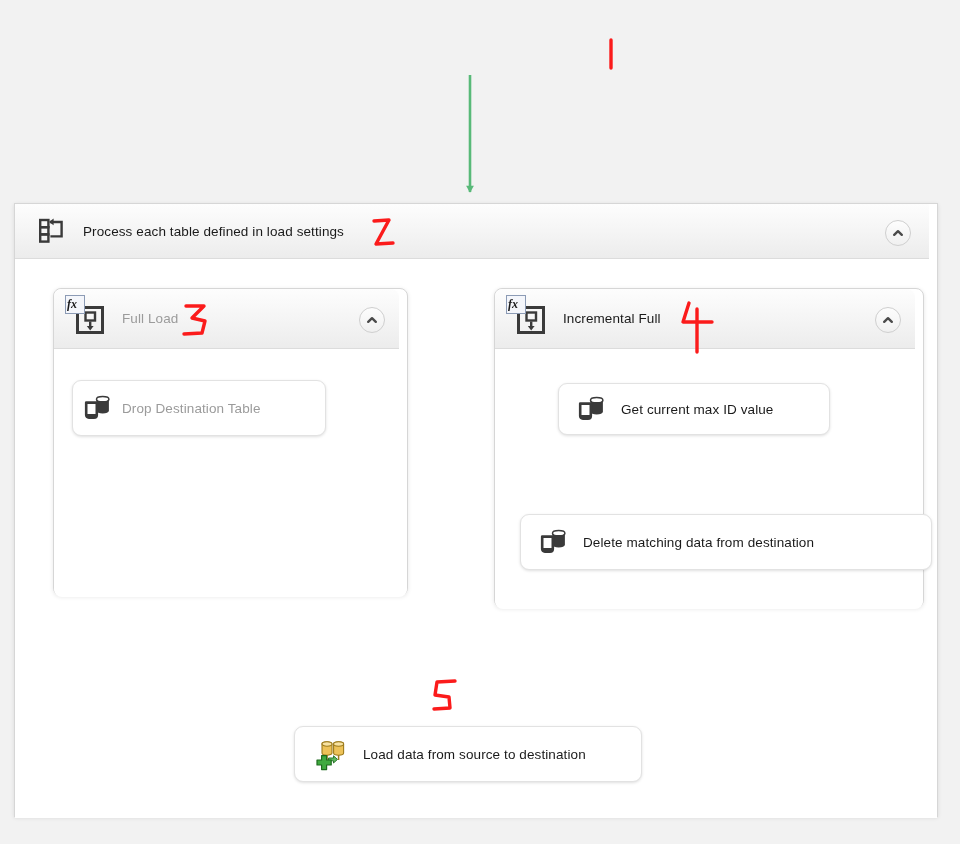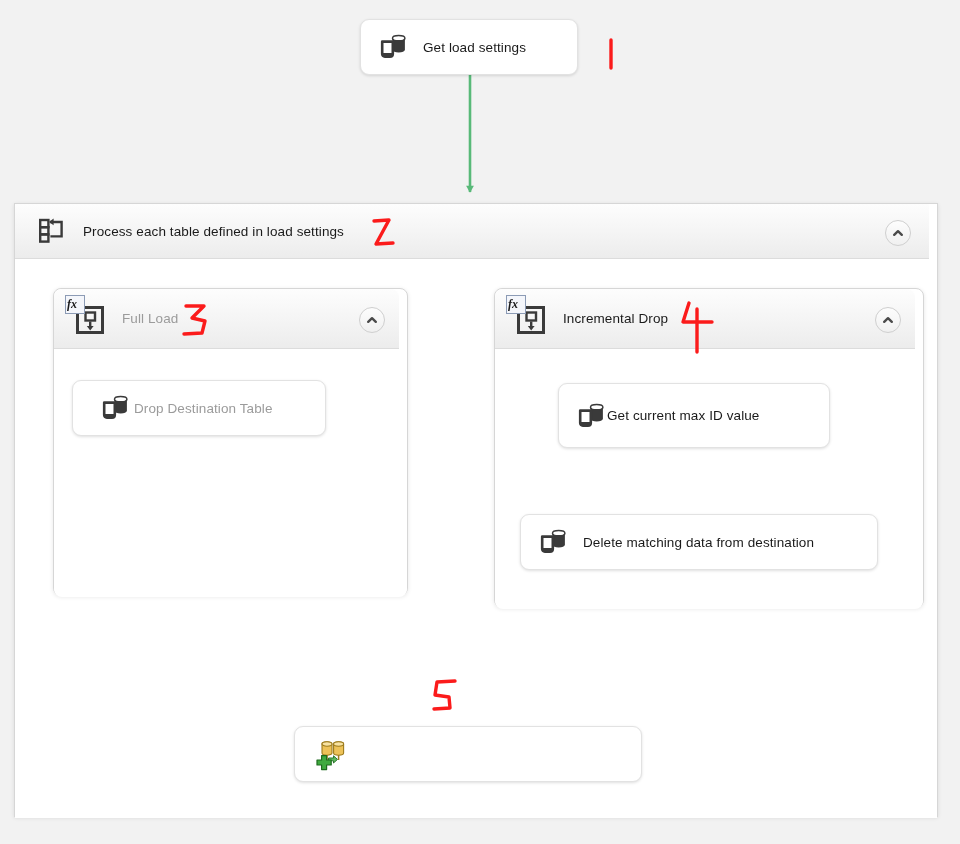--- a/index.html
+++ b/index.html
@@ -110,33 +110,20 @@
 
     <g>
       <path d="M214,596 L214,672 L408,672 L408,721" stroke="#6dc187" stroke-width="2.8" fill="none" stroke-dasharray="8 7" marker-end="url(#ah)"></path>
     </g>
 
     <g>
       <path d="M693,608 L693,673 L524,673 L524,721" stroke="#6dc187" stroke-width="2.8" fill="none" stroke-dasharray="8 7" marker-end="url(#ah)"></path>
     </g>
   </svg>
 
-  <div class="task" style="left:360px; top:19px; width:218px; height:56px; padding:0 16px; gap:14px;">
-    <span class="ico-slot" style="width:32px;height:32px;">
-      <svg class="ico" width="30" height="30" viewBox="0 0 30 30">
-
-        <path d="M14.5,6.2 a6.2,2.6 0 0 1 12.4,0 l0,11.6 a6.2,2.6 0 0 1 -12.4,0 Z" fill="#3a3a3a"></path>
-        <ellipse cx="20.7" cy="6.2" rx="6.2" ry="2.6" fill="#ffffff" stroke="#3a3a3a" stroke-width="1.5"></ellipse>
-
-        <path d="M4.2,9.6 L14.8,9.6 L14.8,22.0 C14.8,23.6 13.6,24.6 12.0,24.6 L6.8,24.6 C5.2,24.6 4.2,23.6 4.2,22.0 Z" fill="#ffffff" stroke="#3a3a3a" stroke-width="2.6" stroke-linejoin="round"></path>
-        <path d="M4.2,21.0 L14.8,21.0 L14.8,22.2 C14.8,23.7 13.7,24.7 12.1,24.7 L6.7,24.7 C5.2,24.7 4.2,23.7 4.2,22.2 Z" fill="#3a3a3a"></path>
-      </svg>
-    </span>
-    <span class="tlabel">Get load settings</span>
-  </div>
 
   <div class="container" style="left:14px; top:203px; width:924px; height:614px;">
 
     <div class="chead" style="height:55px; padding-left:22px; gap:16px;">
       <span class="ico-slot" style="width:30px;height:30px;">
         <svg class="ico" width="30" height="30" viewBox="0 0 30 30">
           <rect x="3.2" y="4.0" width="8.2" height="7.2" fill="none" stroke="#3a3a3a" stroke-width="2.4"></rect>
           <rect x="3.2" y="11.2" width="8.2" height="7.2" fill="none" stroke="#3a3a3a" stroke-width="2.4"></rect>
           <rect x="3.2" y="18.4" width="8.2" height="7.2" fill="none" stroke="#3a3a3a" stroke-width="2.4"></rect>
           <path d="M13.0,6.0 L24.6,6.0 L24.6,20.4 L13.4,20.4" fill="none" stroke="#3a3a3a" stroke-width="2.4"></path>
@@ -175,21 +162,21 @@
       <span class="chev" style="right:14px; top:18px;">
         <svg width="12" height="12" viewBox="0 0 12 12">
           <path d="M2.2,7.8 L6,4.2 L9.8,7.8" fill="none" stroke="#4a4a4a" stroke-width="2.4" stroke-linecap="round" stroke-linejoin="round"></path>
         </svg>
       </span>
     </div>
 
     <div class="cbody" style="top:60px; height:248px; border-radius:0 0 8px 8px;"></div>
   </div>
 
-  <div class="task disabled" style="left:72px; top:380px; width:254px; height:56px; padding:0 26px; gap:3px;">
+  <div class="task disabled" style="left:72px; top:380px; width:254px; height:56px; padding:0 8px; gap:9px;">
     <span class="ico-slot" style="width:32px;height:32px;">
       <svg class="ico" width="30" height="30" viewBox="0 0 30 30">
         <path d="M14.5,6.2 a6.2,2.6 0 0 1 12.4,0 l0,11.6 a6.2,2.6 0 0 1 -12.4,0 Z" fill="#3a3a3a"></path>
         <ellipse cx="20.7" cy="6.2" rx="6.2" ry="2.6" fill="#ffffff" stroke="#3a3a3a" stroke-width="1.5"></ellipse>
         <path d="M4.2,9.6 L14.8,9.6 L14.8,22.0 C14.8,23.6 13.6,24.6 12.0,24.6 L6.8,24.6 C5.2,24.6 4.2,23.6 4.2,22.0 Z" fill="#ffffff" stroke="#3a3a3a" stroke-width="2.6" stroke-linejoin="round"></path>
         <path d="M4.2,21.0 L14.8,21.0 L14.8,22.2 C14.8,23.7 13.7,24.7 12.1,24.7 L6.7,24.7 C5.2,24.7 4.2,23.7 4.2,22.2 Z" fill="#3a3a3a"></path>
       </svg>
     </span>
     <span class="tlabel">Drop Destination Table</span>
   </div>
@@ -205,44 +192,44 @@
           <path d="M20.2,21.5 L20.2,28.2" stroke="#3a3a3a" stroke-width="2.4"></path>
           <path d="M16.8,26.0 L20.2,30.4 L23.6,26.0 Z" fill="#3a3a3a"></path>
         </svg>
         <span style="position:absolute; left:-5px; top:-5px; width:18px; height:17px;
                      background:#f4f6fb; border:1px solid #8c9bb5;">
           <svg width="16" height="15" viewBox="0 0 16 15">
             <text x="1" y="12" font-family="Liberation Serif, serif" font-size="12" font-style="italic" font-weight="bold" fill="#1a1a1a">fx</text>
           </svg>
         </span>
       </span>
-      <span class="hlabel">Incremental Drop</span>
+      <span class="hlabel">Incremental Full</span>
       <span class="chev" style="right:14px; top:18px;">
         <svg width="12" height="12" viewBox="0 0 12 12">
           <path d="M2.2,7.8 L6,4.2 L9.8,7.8" fill="none" stroke="#4a4a4a" stroke-width="2.4" stroke-linecap="round" stroke-linejoin="round"></path>
         </svg>
       </span>
     </div>
 
     <div class="cbody" style="top:60px; height:260px; border-radius:0 0 8px 8px;"></div>
   </div>
 
-  <div class="task" style="left:558px; top:383px; width:272px; height:65px; padding:12px 16px; gap:0;">
+  <div class="task" style="left:558px; top:383px; width:272px; height:52px; padding:12px 16px; gap:14px;">
     <span class="ico-slot" style="width:32px;height:32px;">
       <svg class="ico" width="30" height="30" viewBox="0 0 30 30">
         <path d="M14.5,6.2 a6.2,2.6 0 0 1 12.4,0 l0,11.6 a6.2,2.6 0 0 1 -12.4,0 Z" fill="#3a3a3a"></path>
         <ellipse cx="20.7" cy="6.2" rx="6.2" ry="2.6" fill="#ffffff" stroke="#3a3a3a" stroke-width="1.5"></ellipse>
         <path d="M4.2,9.6 L14.8,9.6 L14.8,22.0 C14.8,23.6 13.6,24.6 12.0,24.6 L6.8,24.6 C5.2,24.6 4.2,23.6 4.2,22.0 Z" fill="#ffffff" stroke="#3a3a3a" stroke-width="2.6" stroke-linejoin="round"></path>
         <path d="M4.2,21.0 L14.8,21.0 L14.8,22.2 C14.8,23.7 13.7,24.7 12.1,24.7 L6.7,24.7 C5.2,24.7 4.2,23.7 4.2,22.2 Z" fill="#3a3a3a"></path>
       </svg>
     </span>
     <span class="tlabel">Get current max ID value</span>
   </div>
 
-  <div class="task" style="left:520px; top:514px; width:358px; height:56px; padding:0 16px; gap:14px;">
+  <div class="task" style="left:520px; top:514px; width:412px; height:56px; padding:0 16px; gap:14px;">
     <span class="ico-slot" style="width:32px;height:32px;">
       <svg class="ico" width="30" height="30" viewBox="0 0 30 30">
         <path d="M14.5,6.2 a6.2,2.6 0 0 1 12.4,0 l0,11.6 a6.2,2.6 0 0 1 -12.4,0 Z" fill="#3a3a3a"></path>
         <ellipse cx="20.7" cy="6.2" rx="6.2" ry="2.6" fill="#ffffff" stroke="#3a3a3a" stroke-width="1.5"></ellipse>
         <path d="M4.2,9.6 L14.8,9.6 L14.8,22.0 C14.8,23.6 13.6,24.6 12.0,24.6 L6.8,24.6 C5.2,24.6 4.2,23.6 4.2,22.0 Z" fill="#ffffff" stroke="#3a3a3a" stroke-width="2.6" stroke-linejoin="round"></path>
         <path d="M4.2,21.0 L14.8,21.0 L14.8,22.2 C14.8,23.7 13.7,24.7 12.1,24.7 L6.7,24.7 C5.2,24.7 4.2,23.7 4.2,22.2 Z" fill="#3a3a3a"></path>
       </svg>
     </span>
     <span class="tlabel">Delete matching data from destination</span>
   </div>
@@ -257,20 +244,21 @@
         <path d="M22.6,10.0 a5.0,2.2 0 0 1 10.0,0 l0,9.0 a5.0,2.2 0 0 1 -10.0,0 Z" fill="#edc258" stroke="#9d7b1c" stroke-width="1.1"></path>
         <ellipse cx="27.6" cy="10.0" rx="5.0" ry="2.2" fill="#f7e2a2" stroke="#9d7b1c" stroke-width="1.1"></ellipse>
 
         <path d="M16.0,21.0 L16.0,26.0 M27.6,21.0 L27.6,26.0" stroke="#9d7b1c" stroke-width="1.5"></path>
 
         <path d="M17.5,24.0 L22.5,24.0 L22.5,21.8 L26.5,25.4 L22.5,29.0 L22.5,26.8 L17.5,26.8 Z" fill="#5fb85f" stroke="#2f7a2f" stroke-width="1"></path>
 
         <path d="M6.0,26.0 L10.6,26.0 L10.6,21.6 L15.6,21.6 L15.6,26.0 L20.2,26.0 L20.2,31.0 L15.6,31.0 L15.6,35.6 L10.6,35.6 L10.6,31.0 L6.0,31.0 Z" fill="#3faa3f" stroke="#1f6b1f" stroke-width="1.2" stroke-linejoin="round"></path>
       </svg>
     </span>
+    <span class="tlabel">Load data from source to destination</span>
   </div>
 
   <svg style="position:absolute; left:0; top:0; width:960px; height:844px; pointer-events:none;" viewBox="0 0 960 844" xmlns="http://www.w3.org/2000/svg">
     <g stroke="#fb1b1b" stroke-width="3.4" fill="none" stroke-linecap="round" stroke-linejoin="round">
 
       <path d="M611,40 L611,68"></path>
 
       <path d="M374,221 L389,220 L376,244 L393,243"></path>
 
       <path d="M186,306 L204,306 L192,318 L205,321 L202,333 L184,334"></path>

